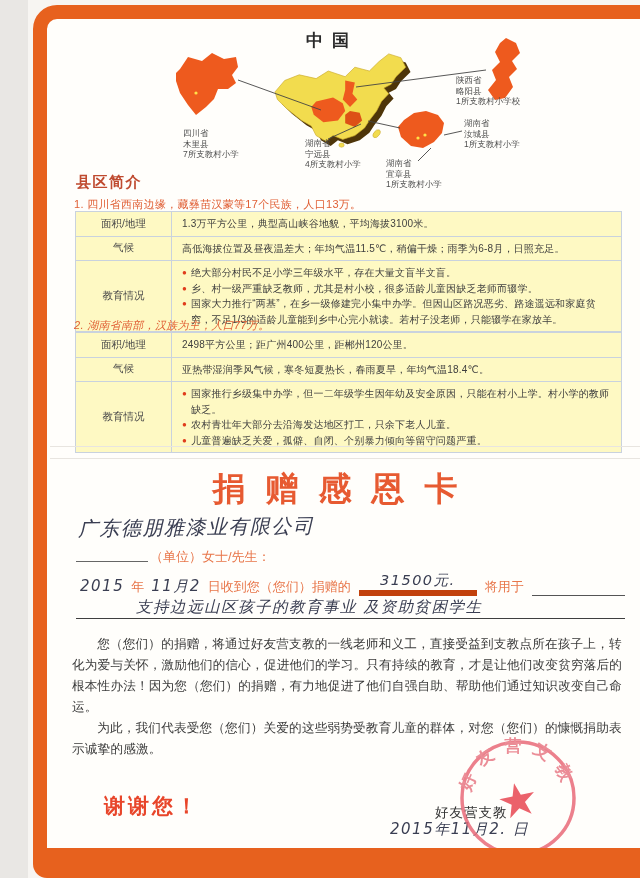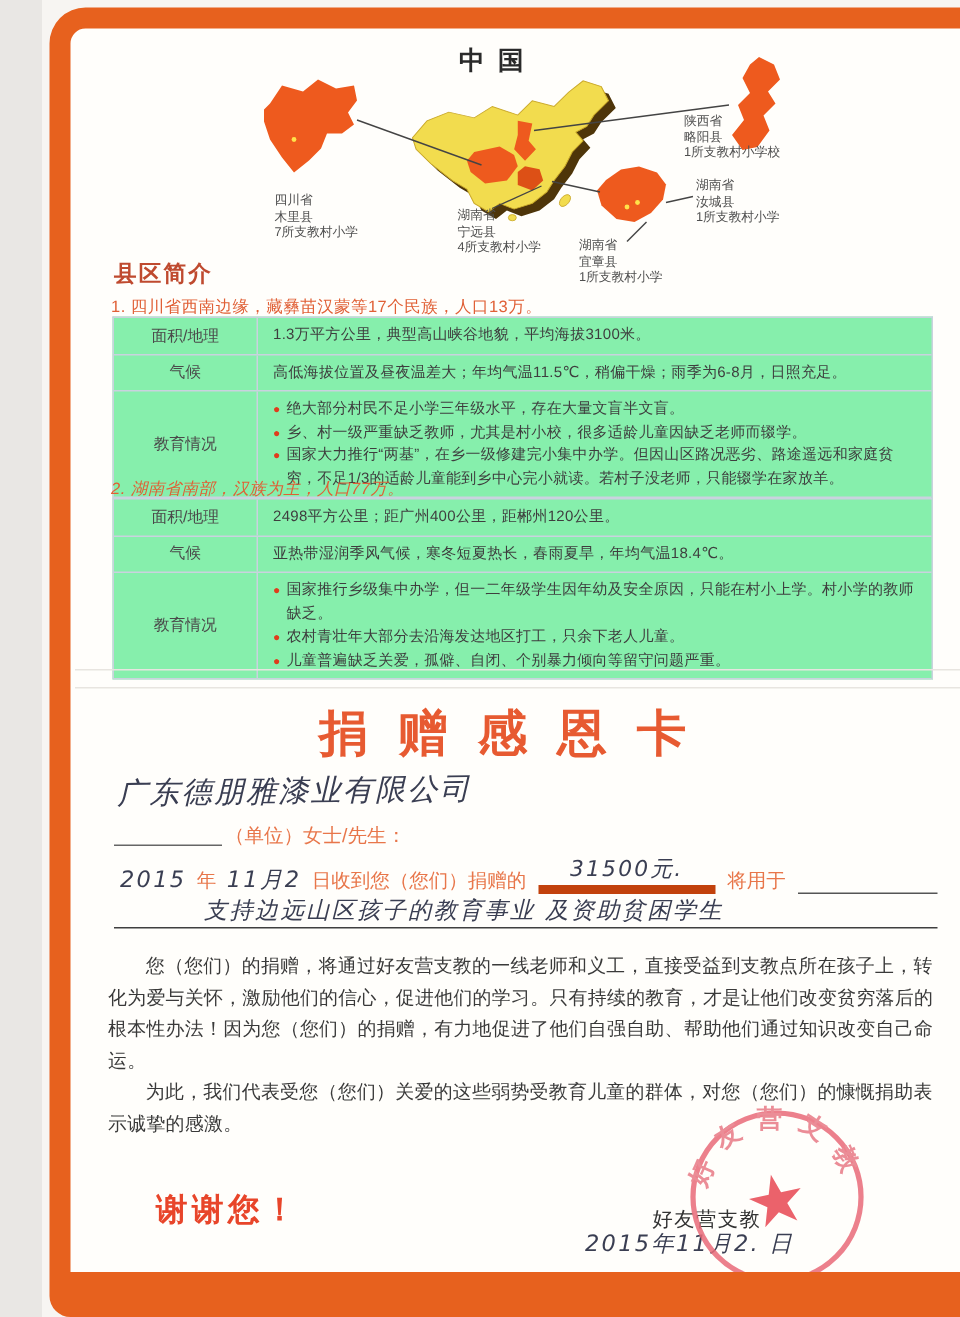--- a/index.html
+++ b/index.html
@@ -12,34 +12,34 @@
 
   
   .map-section { position:absolute; left:40px; top:25px; width:560px; height:165px; }
   .map-svg { position:absolute; left:0; top:0; }
   .map-title { position:absolute; left:238px; top:4px; font-size:17px; font-weight:bold; letter-spacing:9px; color:#2a2a2a; }
   .callout { position:absolute; font-size:8.5px; line-height:10.5px; color:#4f4f4f; }
 
   
   .intro-head { position:absolute; left:48px; top:173px; font-size:15px; font-weight:bold; color:#bf4a2f; letter-spacing:1.5px; }
   .item-title { position:absolute; left:46px; font-size:11px; color:#e05f35; letter-spacing:0.3px; }
-  .ctable { position:absolute; left:47px; width:547px; border:1px solid #c9d2de; border-bottom:none; background:#86efac; box-sizing:border-box; }
+  .ctable { position:absolute; left:47px; width:547px; border:1px solid #c9d2de; border-bottom:none; background:#fef9c3; box-sizing:border-box; }
   .trow { display:grid; grid-template-columns:96px 1fr; border-bottom:1px solid #c9d2de; }
   .tlabel { display:flex; align-items:center; justify-content:center; border-right:1px solid #c9d2de;
             font-size:10.5px; color:#4a4a4a; padding:4px 2px; text-align:center; }
   .tval { font-size:10px; color:#3e3e3e; padding:4px 5px 4px 10px; line-height:15.5px; letter-spacing:0.2px; }
   .bline { display:flex; }
   .dot { color:#e03c1c; font-size:8px; margin-right:4px; line-height:15.5px; flex:none; }
 
   
   .card-title { position:absolute; left:0; width:634px; top:467px; text-align:center; font-size:33px; font-weight:600;
                 color:#e75a31; letter-spacing:20px; }
   .hw { font-style:italic; color:#3a3e52; letter-spacing:1.5px; font-family:"DejaVu Sans",sans-serif; }
   .company { position:absolute; left:50px; top:514px; font-size:20px; transform:rotate(-0.8deg); }
-  .unit-line { position:absolute; left:48px; top:548px; display:flex; align-items:center; font-size:13px; color:#e8764a; }
+  .unit-line { position:absolute; left:48px; top:548px; display:flex; align-items:flex-start; font-size:13px; color:#e8764a; }
   .unit-blank { width:72px; border-bottom:1px solid #666; height:13px; margin-right:2px; }
   .don-line { position:absolute; left:48px; top:571px; width:549px; display:flex; align-items:flex-end;
               font-size:13px; color:#e8764a; line-height:19px; }
   .hw-year { font-size:15px; margin:0 7px 0 4px; }
   .hw-md { font-size:15px; margin:0 7px; }
   .hw-amt { border-bottom:6px solid #c2410c; min-width:118px; text-align:center; font-size:14.5px; margin:0 8px; }
   .blank-end { flex:1; border-bottom:1px solid #555; height:13px; margin-left:8px; }
   .usage-line { position:absolute; left:48px; top:596px; width:549px; height:22px; border-bottom:1.5px solid #3f3f3f; }
   .usage-hw { position:absolute; left:60px; bottom:0; font-size:15.5px; white-space:nowrap; }
   .paras { position:absolute; left:44px; top:634px; width:553px; }

